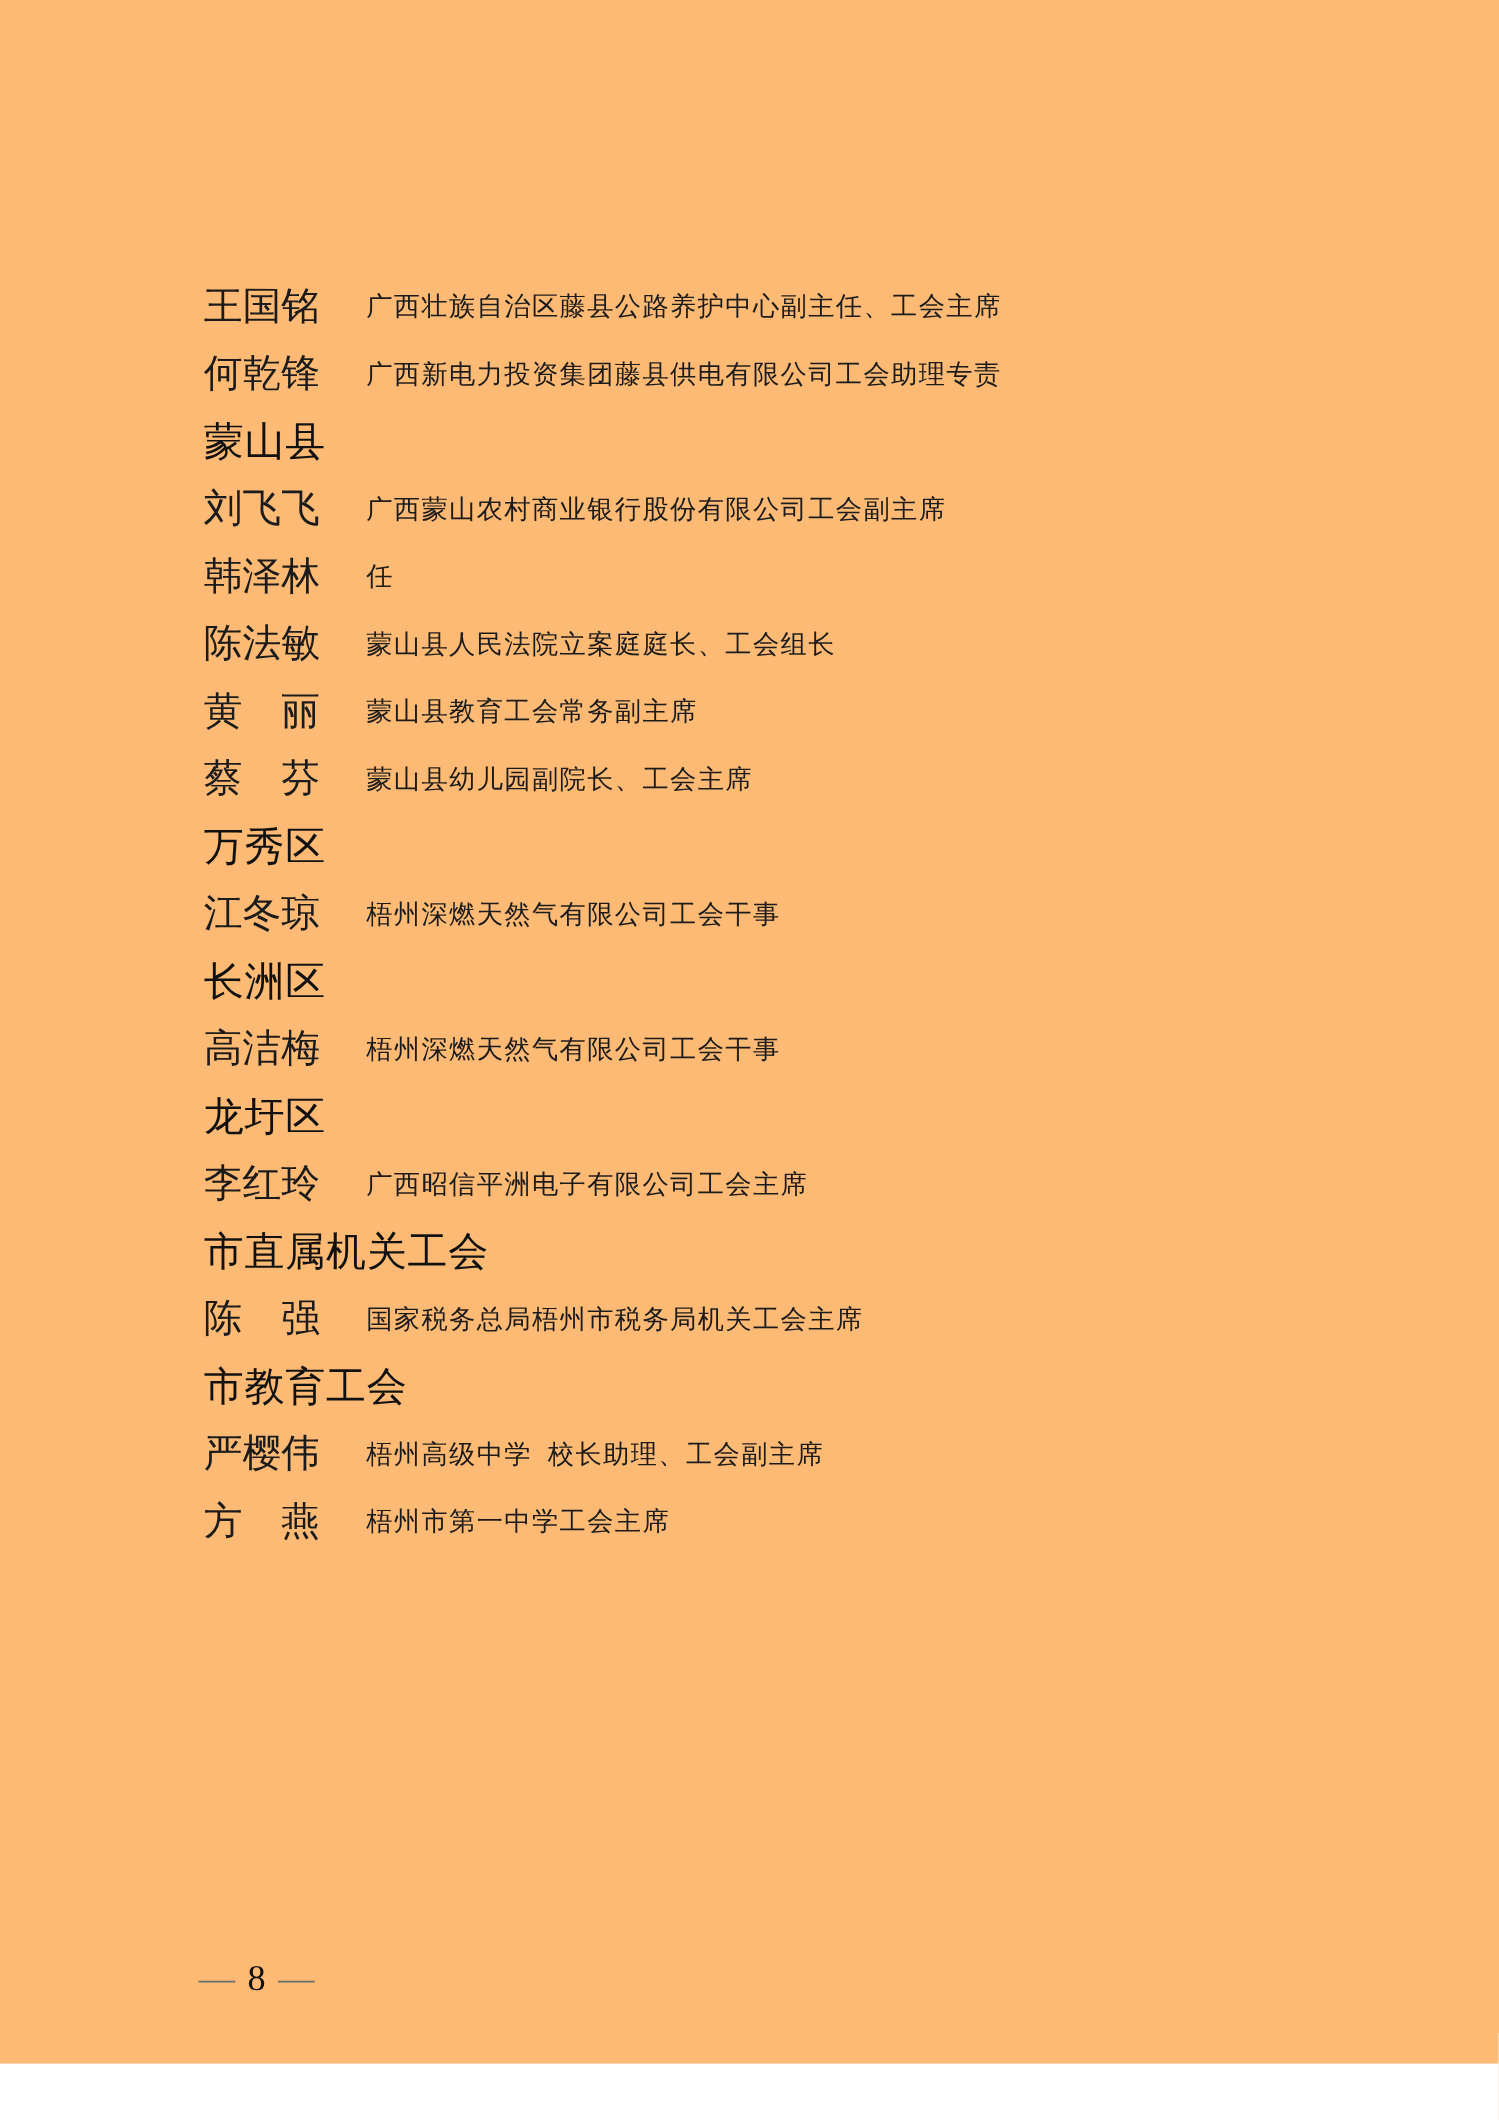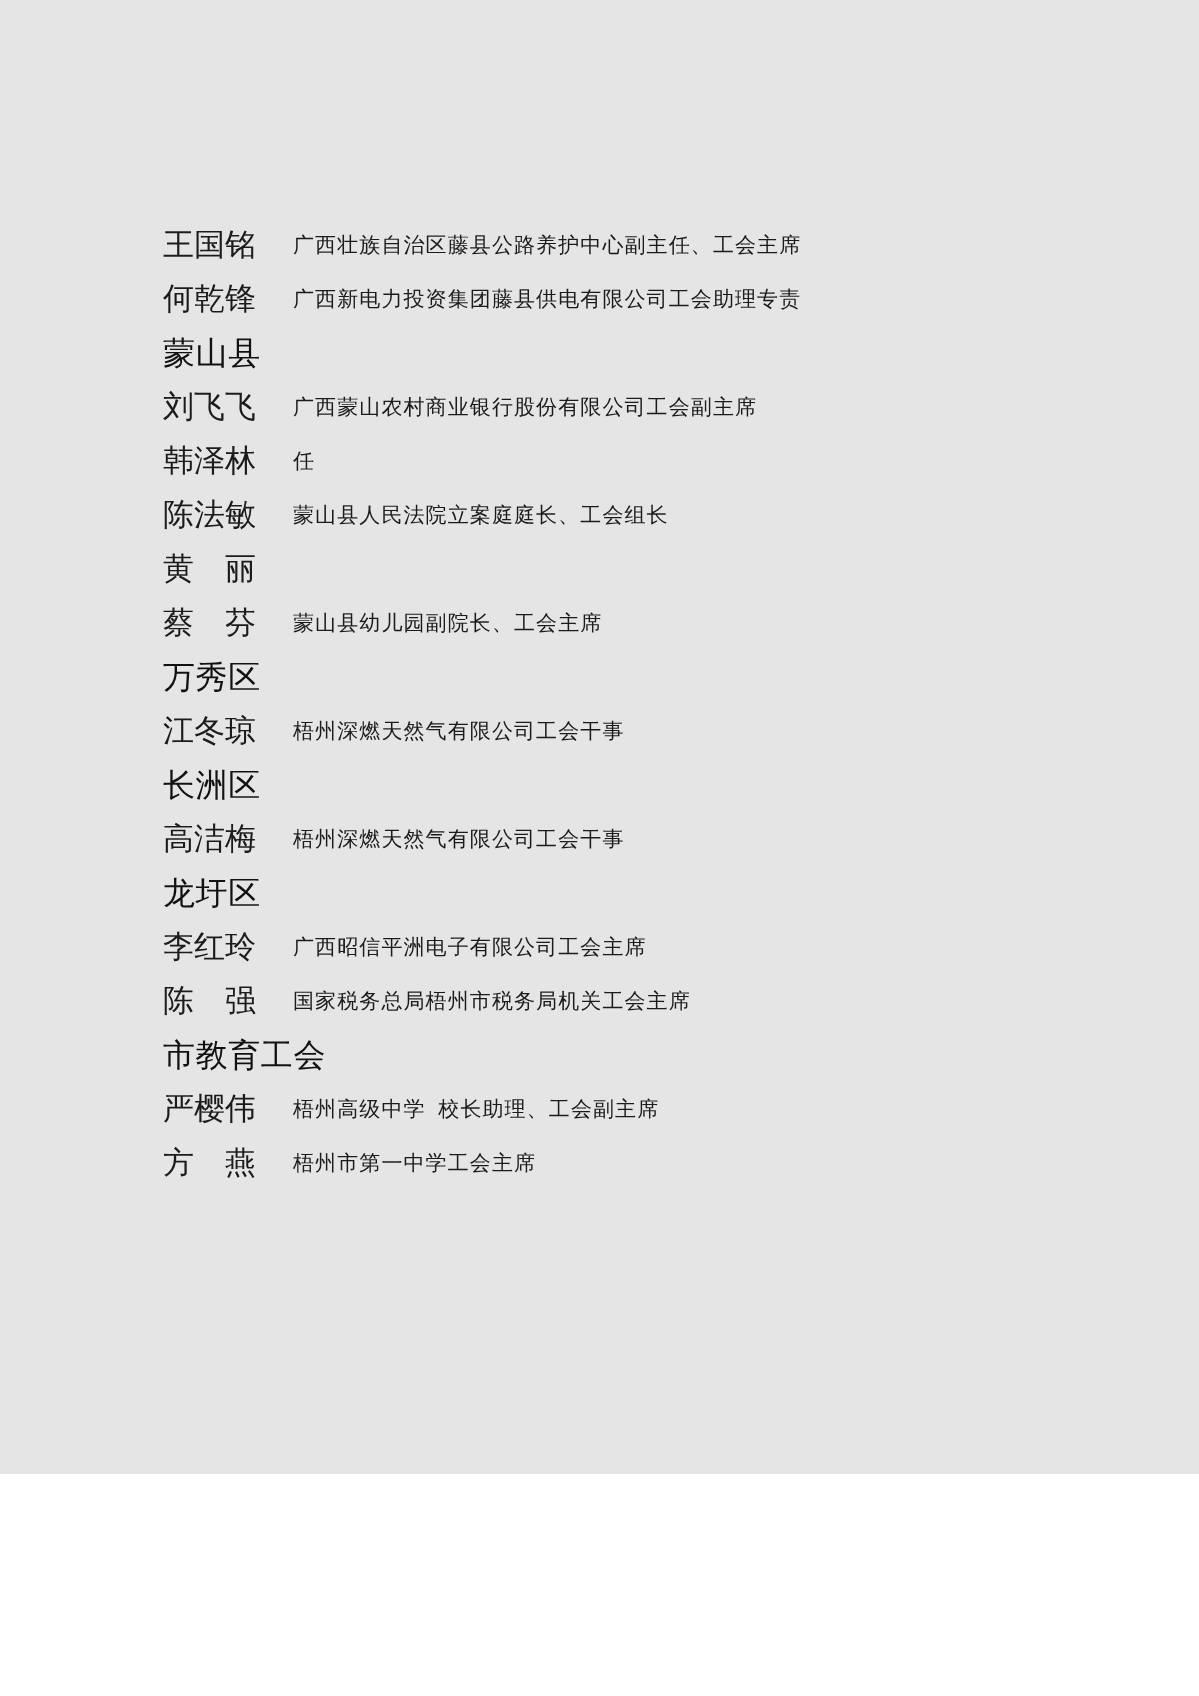--- a/index.html
+++ b/index.html
@@ -3,22 +3,22 @@
 <meta charset="utf-8">
 <style>
   html, body {
     margin: 0;
     padding: 0;
     background: #ffffff;
   }
   .page {
     position: relative;
     width: 1199px;
-    height: 1474px;
-    background: #e5e5e5;
+    height: 1651px;
+    background: #fdba74;
     font-family: "Liberation Serif", "DejaVu Serif", serif;
     color: #1b1b1b;
     overflow: hidden;
   }
   .content {
     padding: 218px 60px 0 163px;
   }
   .row {
     display: flex;
     align-items: flex-start;
@@ -98,20 +98,23 @@
         </span>
       </div>
       <div class="row">
         <span class="name">陈法敏</span>
         <span class="desc">
           <span class="line">蒙山县人民法院立案庭庭长、工会组长</span>
         </span>
       </div>
       <div class="row">
         <span class="name">黄　丽</span>
+        <span class="desc">
+          <span class="line">蒙山县教育工会常务副主席</span>
+        </span>
       </div>
       <div class="row">
         <span class="name">蔡　芬</span>
         <span class="desc">
           <span class="line">蒙山县幼儿园副院长、工会主席</span>
         </span>
       </div>
       <div class="heading">万秀区</div>
       <div class="row">
         <span class="name">江冬琼</span>
@@ -126,20 +129,21 @@
           <span class="line">梧州深燃天然气有限公司工会干事</span>
         </span>
       </div>
       <div class="heading">龙圩区</div>
       <div class="row">
         <span class="name">李红玲</span>
         <span class="desc">
           <span class="line">广西昭信平洲电子有限公司工会主席</span>
         </span>
       </div>
+      <div class="heading">市直属机关工会</div>
       <div class="row">
         <span class="name">陈　强</span>
         <span class="desc">
           <span class="line">国家税务总局梧州市税务局机关工会主席</span>
         </span>
       </div>
       <div class="heading">市教育工会</div>
       <div class="row">
         <span class="name">严樱伟</span>
         <span class="desc">

